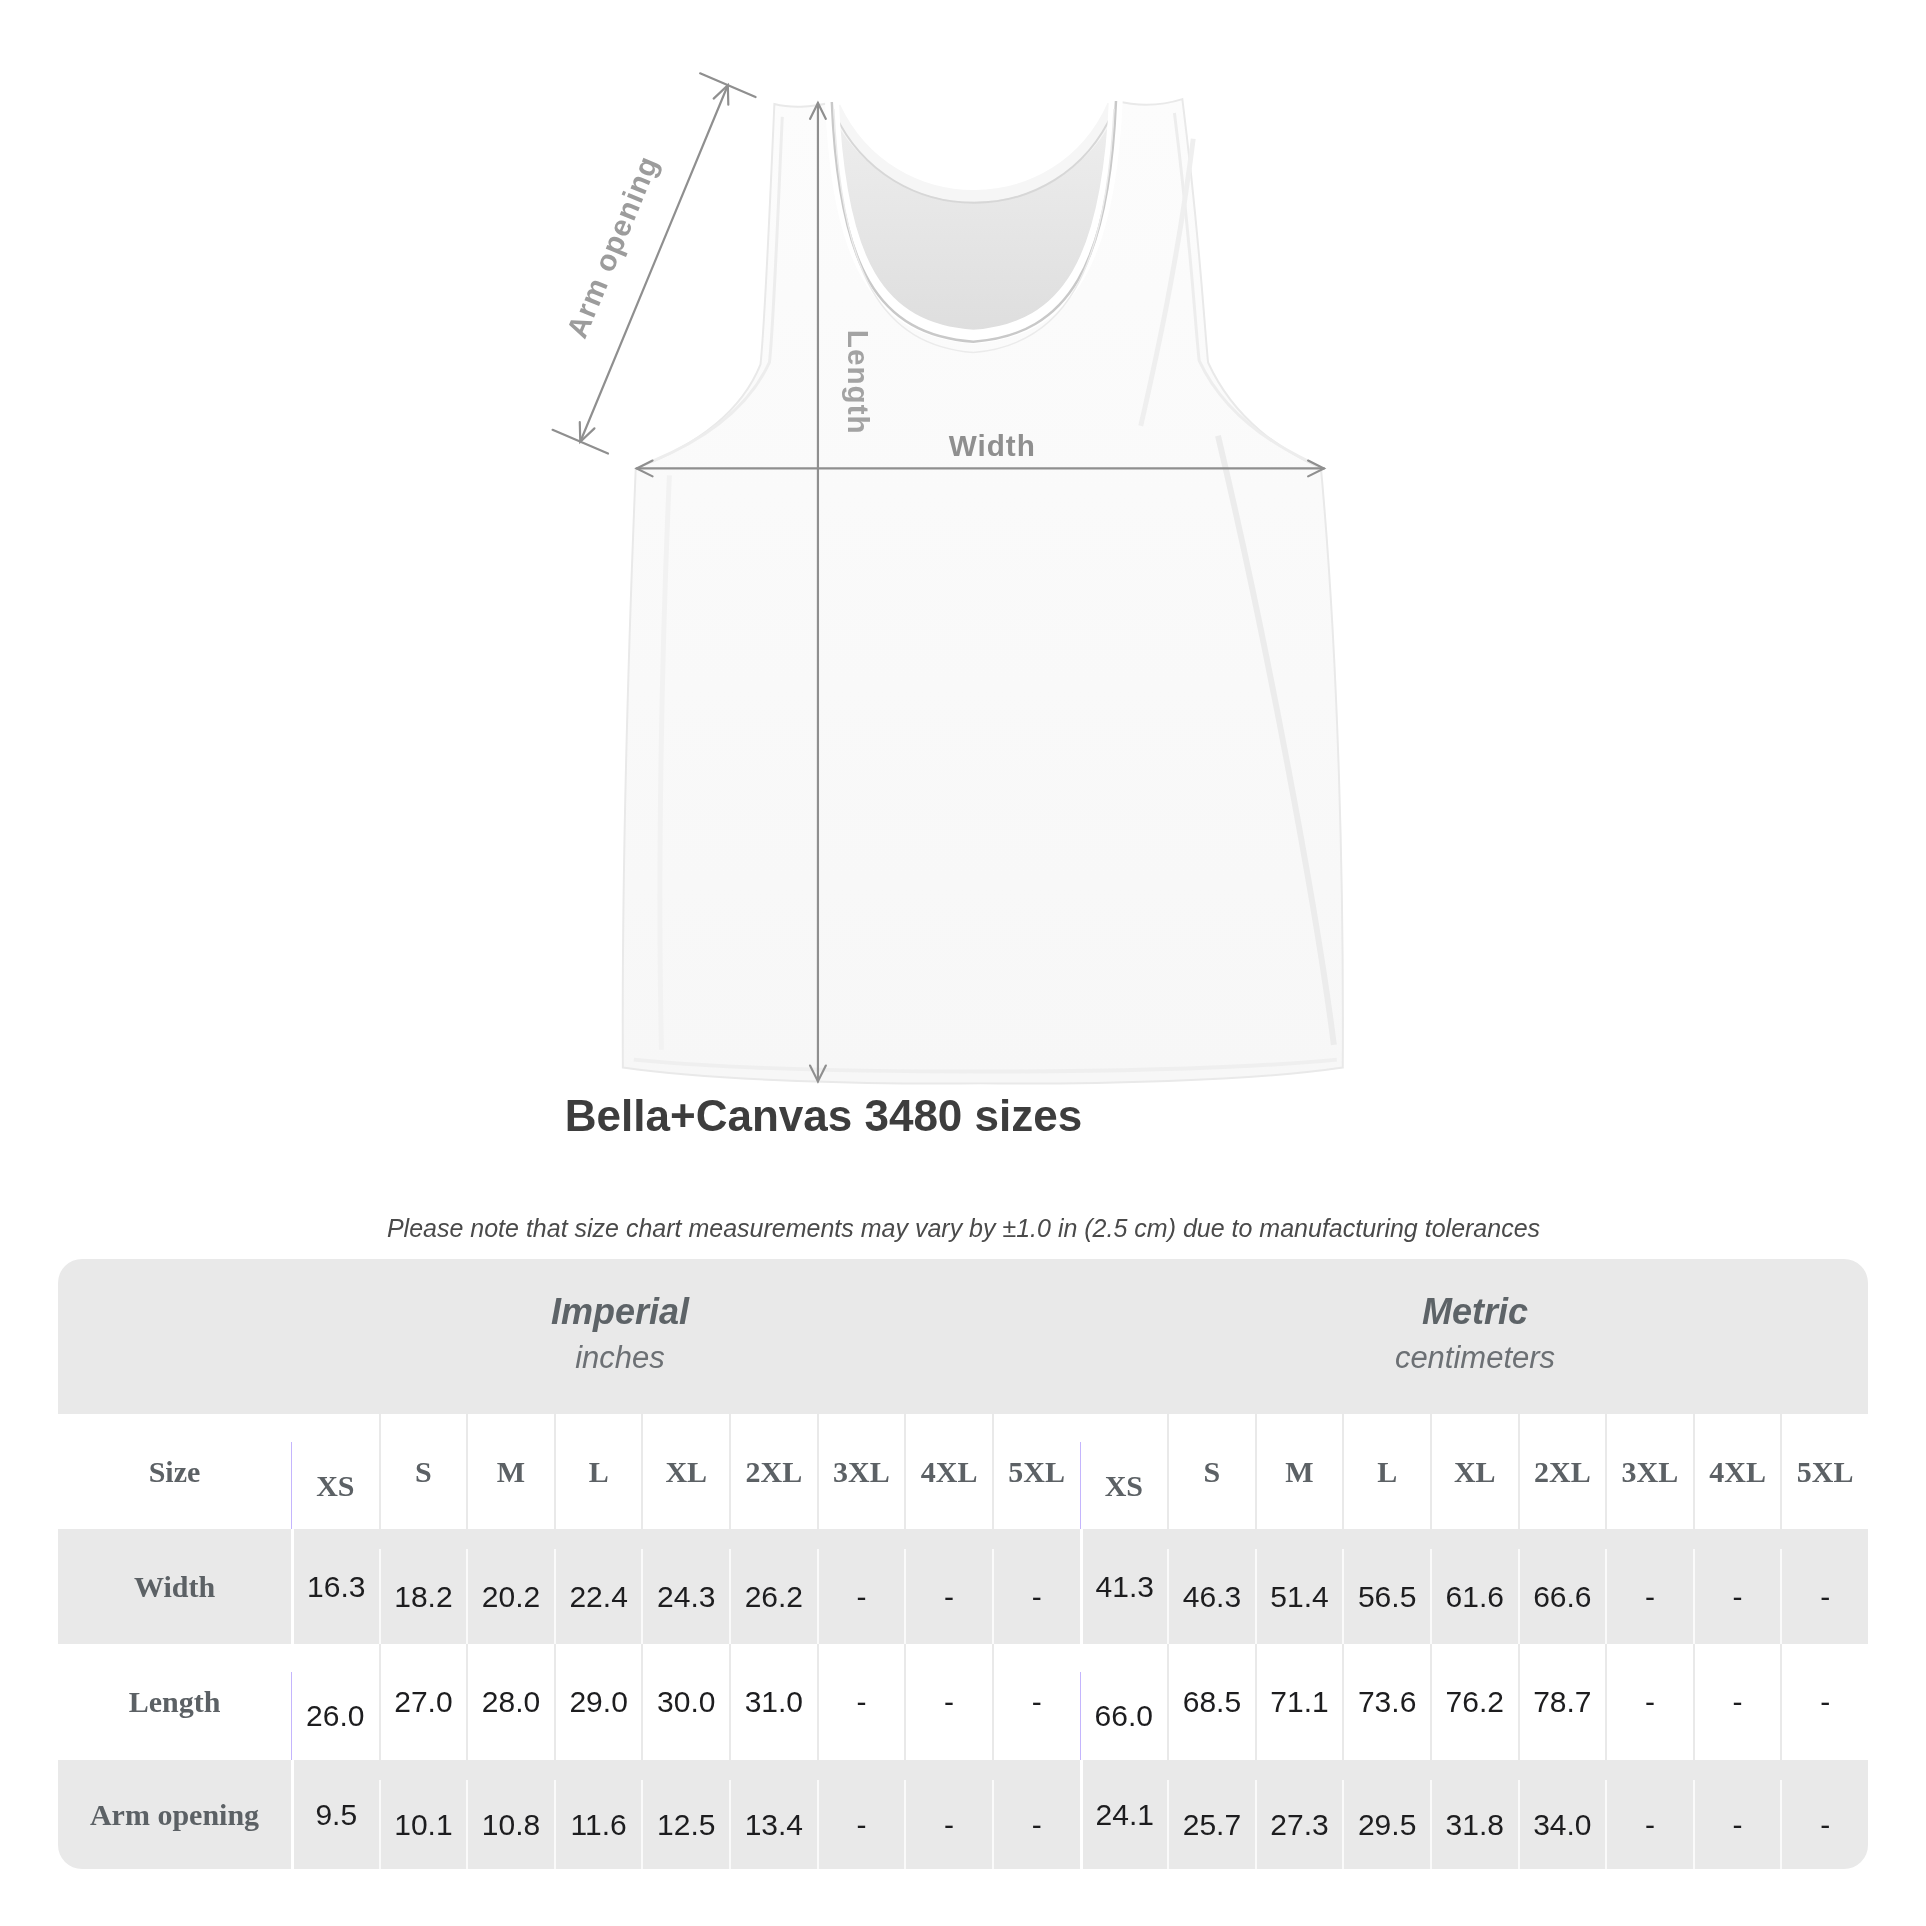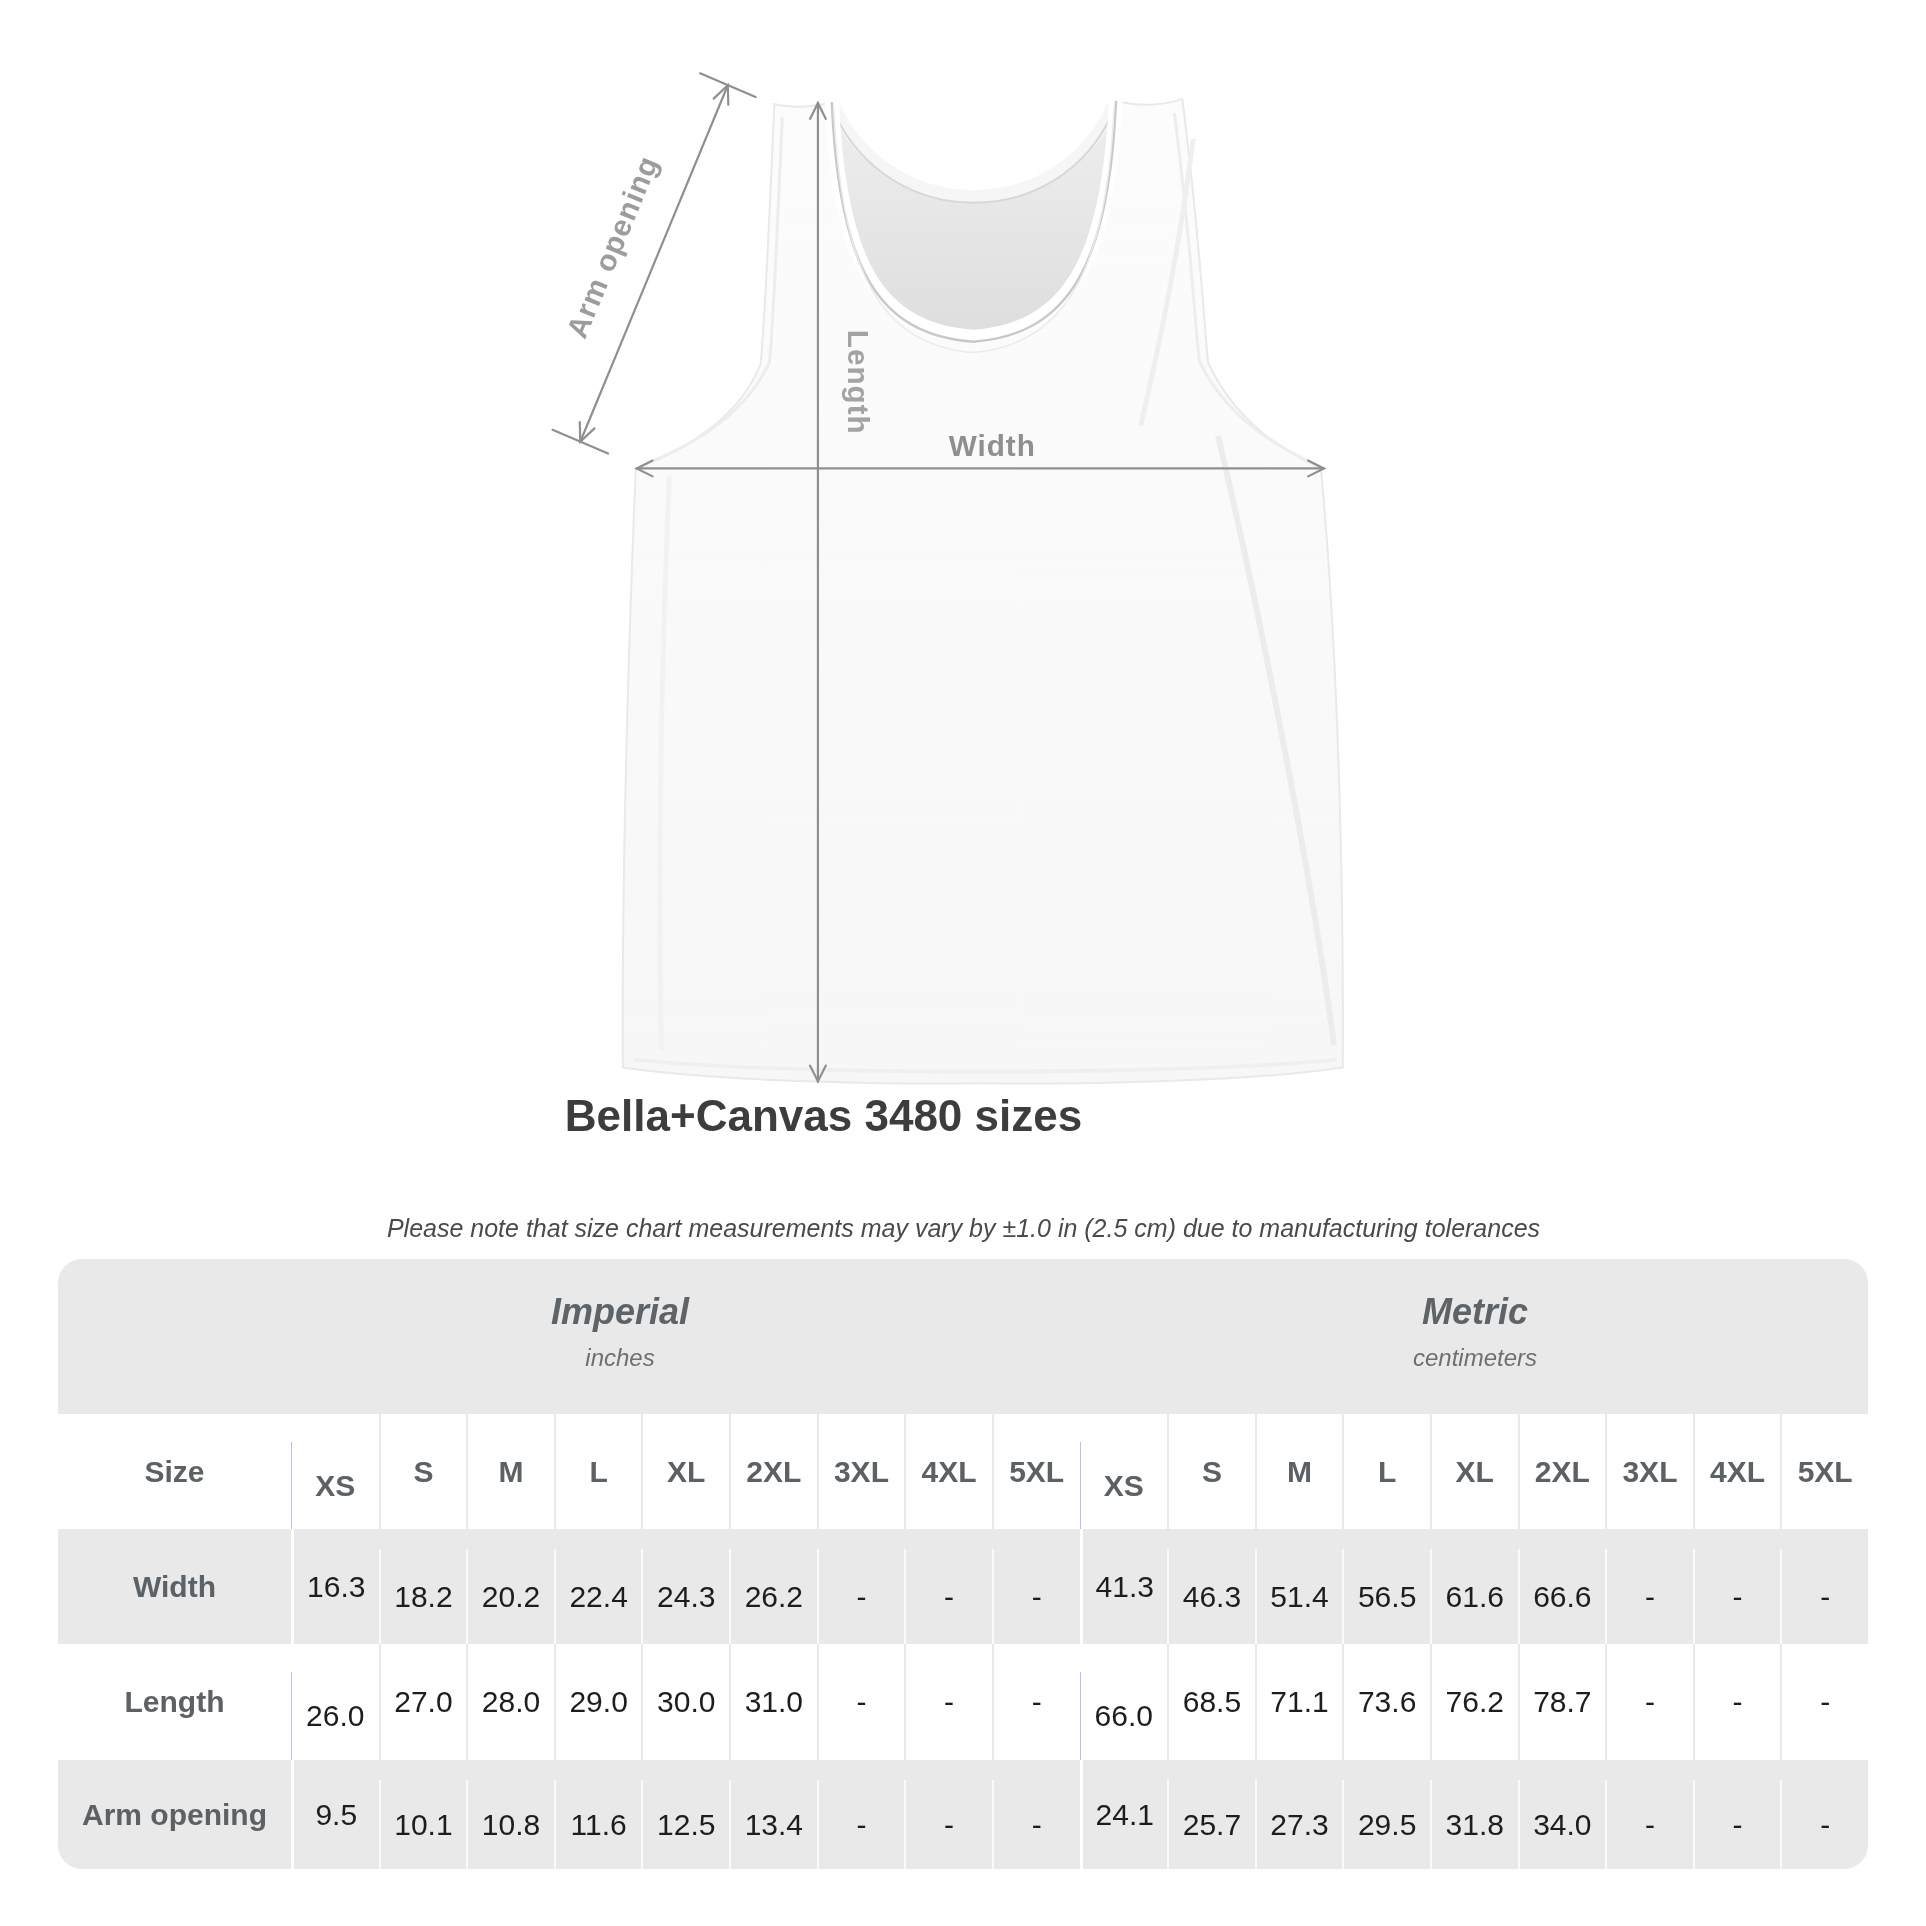--- a/index.html
+++ b/index.html
@@ -17,28 +17,28 @@
     font-size:44px;font-weight:bold;color:#3d3d3d;letter-spacing:0px;}
   #chart-subtitle{position:absolute;left:0;top:1194px;width:1927px;text-align:center;
     font-size:25px;font-style:italic;color:#4a4a4a;margin-top:20px;}
 
   
   #size-table{position:absolute;left:58px;top:1259px;width:1810px;height:610px;
     border-radius:24px;overflow:hidden;background:#ffffff;}
   .band{position:relative;height:155px;background:#e9e9e9;}
   .unit-group{position:absolute;top:33px;transform:translateX(-50%);text-align:center;}
   .unit-name{font-size:36px;font-weight:bold;font-style:italic;color:#5d6367;line-height:40px;}
-  .unit-sub{font-size:24px;font-style:italic;color:#6c7074;margin-top:12px;line-height:28px;}
+  .unit-sub{font-size:31px;font-style:italic;color:#6c7074;margin-top:12px;line-height:28px;}
 
   .trow{display:grid;grid-template-columns:233px repeat(18,1fr);}
   .trow.white{background:#ffffff;}
   .trow.gray{background:#e9e9e9;}
   .cell{display:flex;align-items:center;justify-content:center;
     font-size:30px;color:#1d1d1f;white-space:nowrap;}
-  .cell.hdr{font-weight:bold;color:#5c6165;}
+  .cell.hdr{font-weight:bold;color:#5c6165;font-family:Liberation Serif, serif;}
   .white .cell.sep{border-left:2px solid #e9e9e9;}
   .white .cell.sep-strong{border-left:1px solid #c4b5fd;margin-top:28px;}
   .gray .cell.sep{border-left:2px solid rgba(255,255,255,0.75);margin-top:20px;}
   .gray .cell.sep-strong{border-left:3px solid #ffffff;}
 </style>
 </head>
 <body>
 
 <div id="canvas">
 

